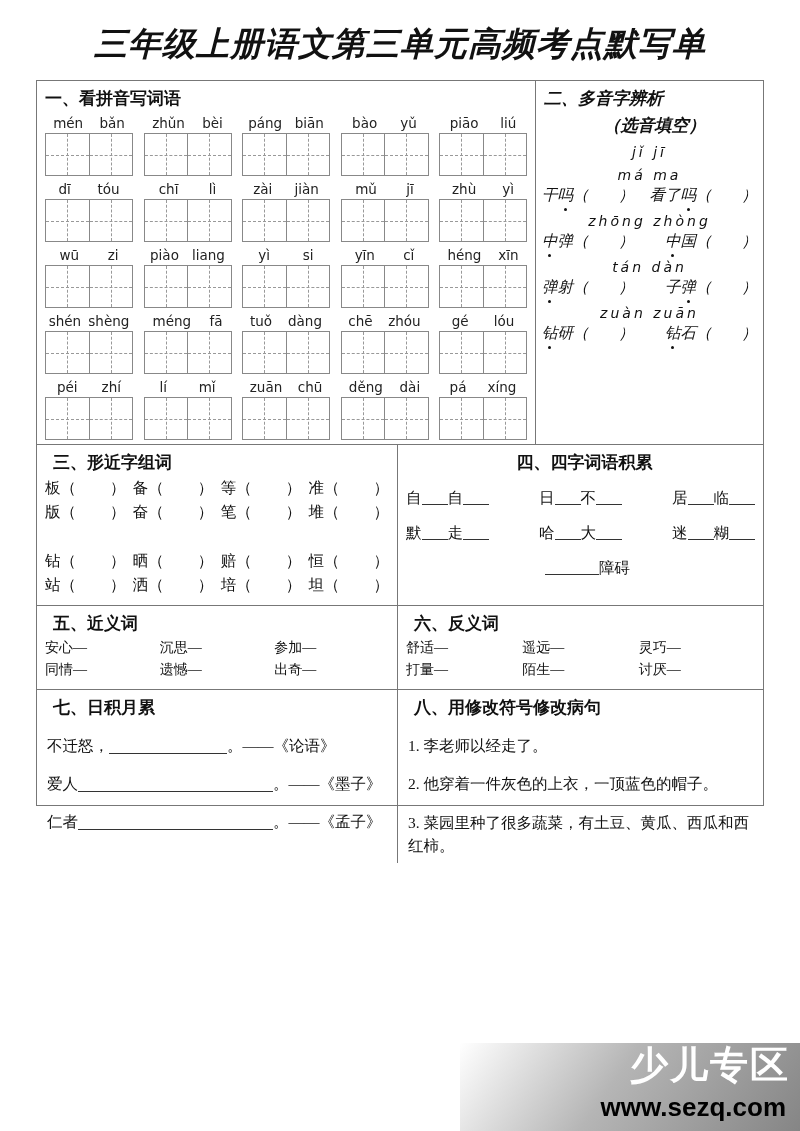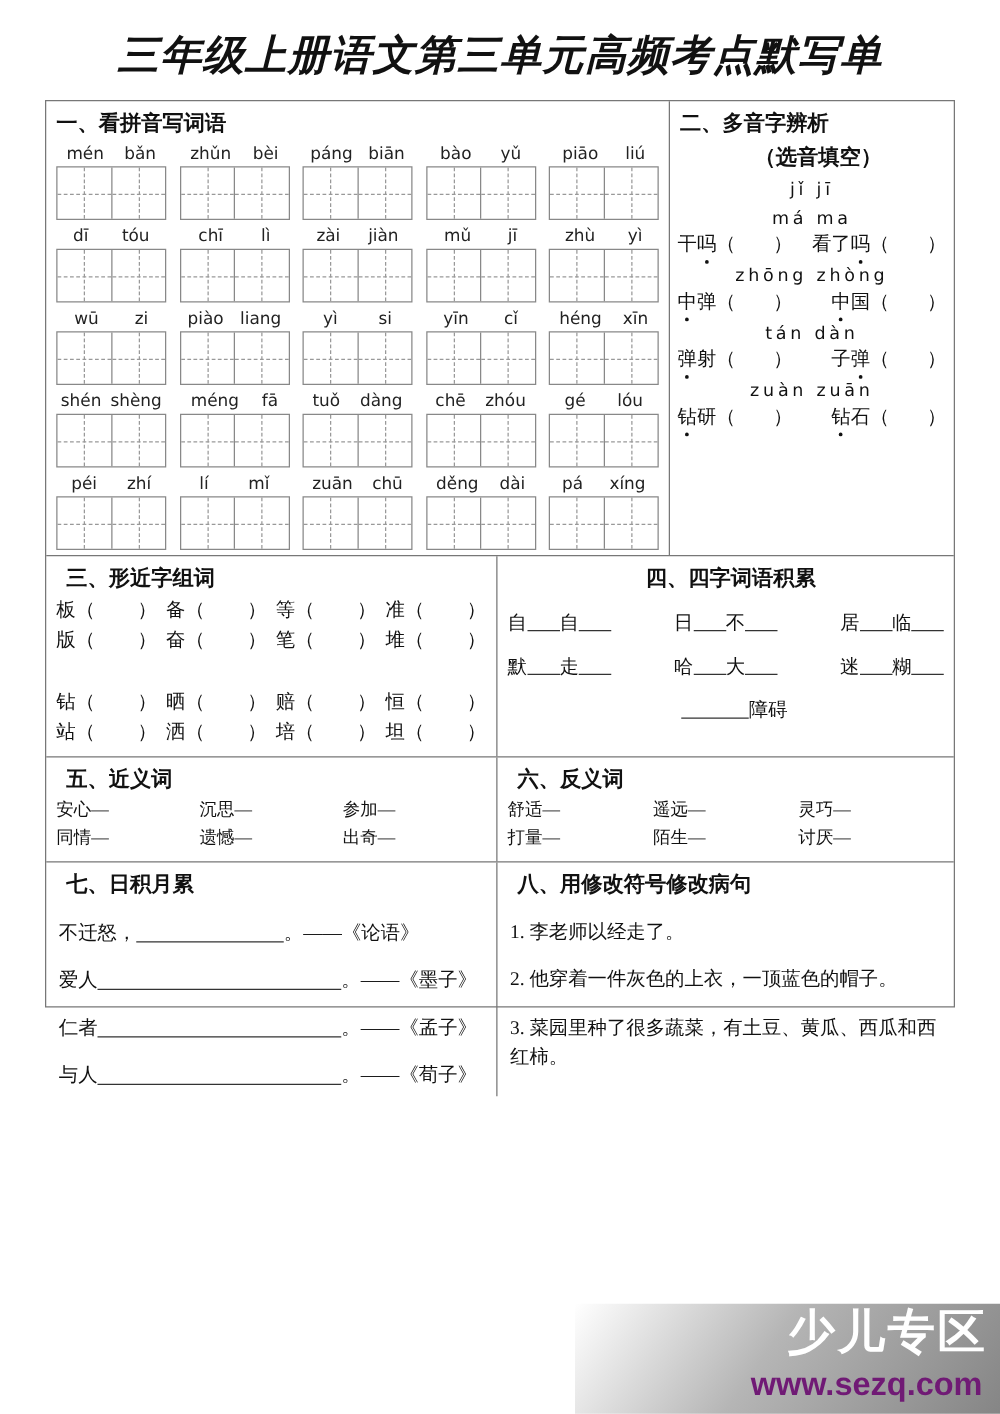--- a/index.html
+++ b/index.html
@@ -49,21 +49,21 @@
   .tzg .half::before{
     content:"";position:absolute;left:50%;top:0;bottom:0;
     border-left:1.2px dashed #999;
   }
   .tzg .half::after{
     content:"";position:absolute;top:50%;left:0;right:0;
     border-top:1.2px dashed #999;
   }
 
   
-  .s2{width:227px;padding:0 6px 4px 6px;}
+  .s2{width:227px;padding:0 6px 4px 6px;font-style:italic;}
   .s2 .h{margin-left:2px;}
   .s2sub{font-size:17px;font-weight:700;text-align:center;margin:0 0 6px 10px;}
   .pypair{
     text-align:center;font-family:"DejaVu Sans","Liberation Sans",sans-serif;
     font-size:14px;margin:7px 0 2px 0;letter-spacing:3px;
   }
   .qline{
     display:flex;justify-content:space-between;align-items:flex-end;
     font-size:15.5px;margin-bottom:2px;white-space:nowrap;
   }
@@ -108,21 +108,21 @@
     position:absolute;right:0;bottom:0;width:340px;height:88px;
     background:linear-gradient(125deg,rgba(255,255,255,0) 0%,rgba(150,150,150,0.70) 45%,rgba(120,120,120,0.90) 100%);
     pointer-events:none;
   }
   .wmtop{
     position:absolute;right:10px;bottom:40px;color:#fff;font-weight:700;
     font-size:38px;letter-spacing:2px;
     font-family:"Liberation Sans","DejaVu Sans",sans-serif;
   }
   .wmurl{
-    position:absolute;right:14px;bottom:8px;color:#701a75;font-weight:700;
+    position:absolute;right:14px;bottom:8px;color:#000000;font-weight:700;
     font-size:26px;letter-spacing:0px;
     font-family:"Liberation Sans","DejaVu Sans",sans-serif;
   }
 </style>
 </head>
 <body>
 
 <div class="title">三年级上册语文第三单元高频考点默写单</div>
 
 <div class="sheet">
@@ -506,21 +506,20 @@
     </div>
   </div>
 
   <div class="row" style="flex:1;">
     <div class="cellbox s7 br">
       <div class="h">七、日积月累</div>
       <div id="s7rows">
           <div class="q7"><span>不迁怒，</span><span class="bl" style="width: 118px;"></span><span>。</span><span>——《论语》</span></div>
           <div class="q7"><span>爱人</span><span class="bl" style="width: 195px;"></span><span>。</span><span>——《墨子》</span></div>
           <div class="q7"><span>仁者</span><span class="bl" style="width: 195px;"></span><span>。</span><span>——《孟子》</span></div>
-          <div class="q7"><span>与人</span><span class="bl" style="width: 195px;"></span><span>。</span><span>——《荀子》</span></div>
         </div>
     </div>
     <div class="cellbox s8">
       <div class="h">八、用修改符号修改病句</div>
       <div id="s8rows">
           <div class="s8line">1. 李老师以经走了。</div>
           <div class="s8line">2. 他穿着一件灰色的上衣，一顶蓝色的帽子。</div>
           <div class="s8line">3. 菜园里种了很多蔬菜，有土豆、黄瓜、西瓜和西红柿。</div>
         </div>
     </div>

